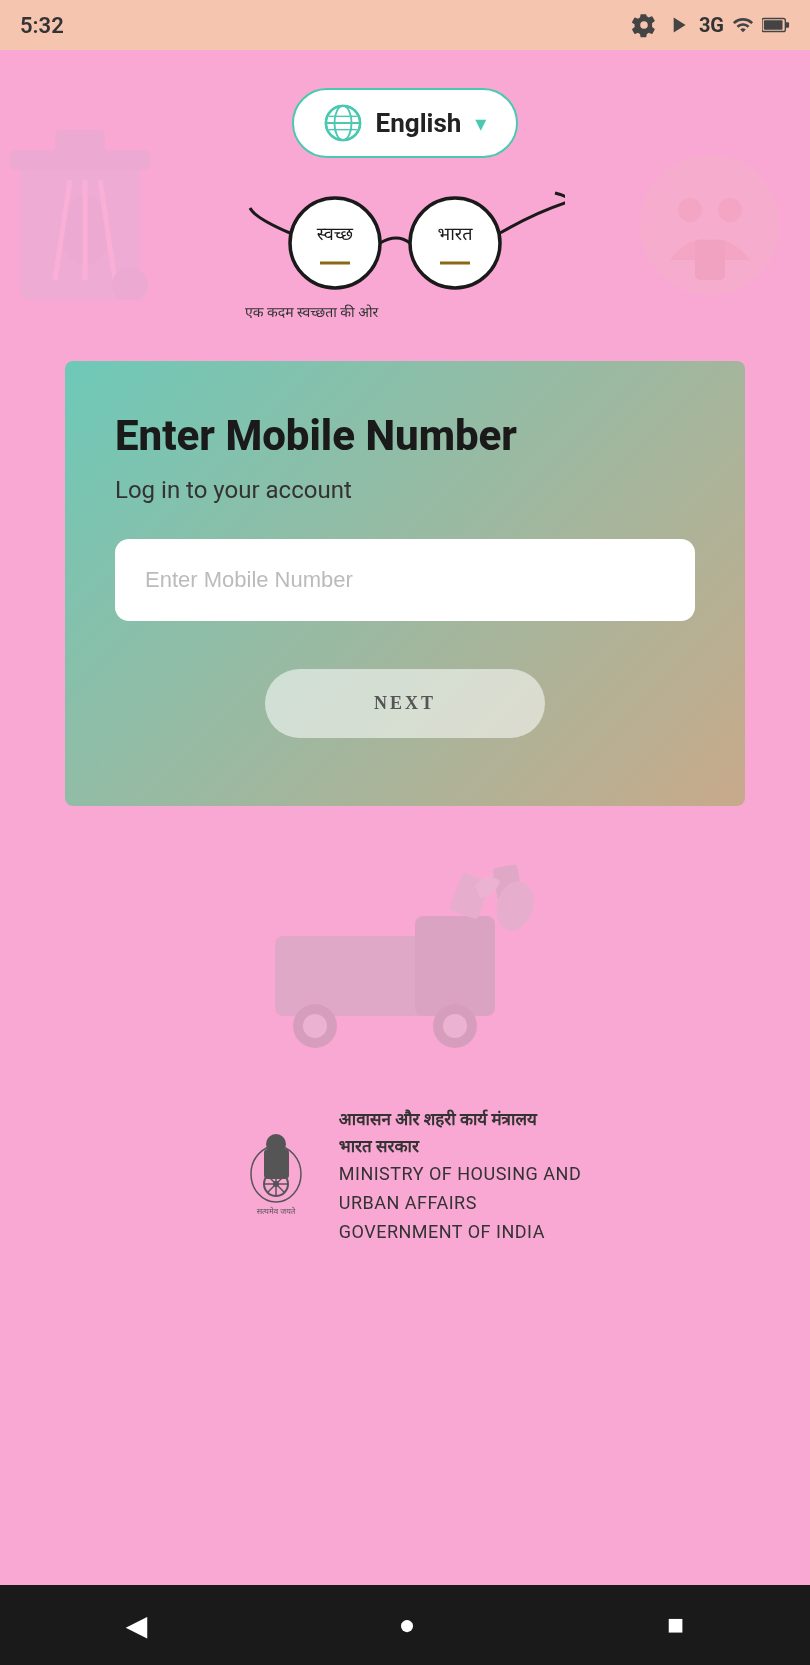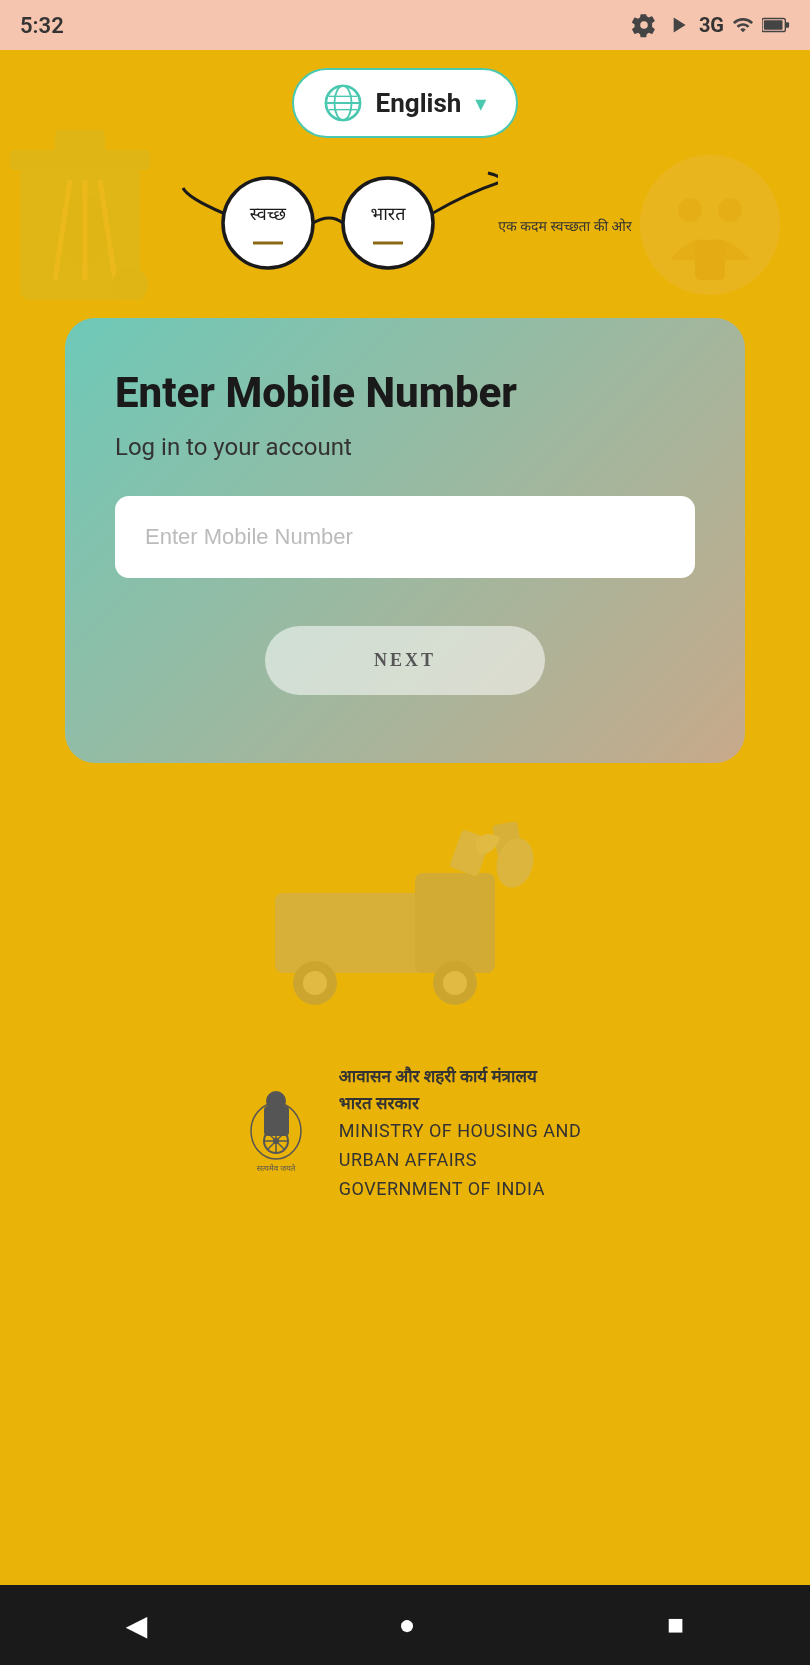--- a/index.html
+++ b/index.html
@@ -35,25 +35,25 @@
       display: flex;
       align-items: center;
       gap: 8px;
       font-size: 18px;
       color: #333;
     }
 
     
     .main-content {
       flex: 1;
-      background: #eab308;
+      background: #f9a8d4;
       display: flex;
       flex-direction: column;
       align-items: center;
-      padding: 18px 20px 20px;
+      padding: 38px 20px 20px;
       position: relative;
     }
 
     
     .language-selector {
       border: 2px solid #4bc8b0;
       border-radius: 40px;
       background: white;
       display: flex;
       align-items: center;
@@ -82,21 +82,21 @@
       display: flex;
       justify-content: center;
       align-items: center;
       margin-bottom: 30px;
       position: relative;
     }
 
     
     .swachh-bharat-logo {
       display: flex;
-      align-items: center;
+      flex-direction: column;
     }
     .tagline {
       font-size: 14px;
       color: #333;
       font-family: serif;
       margin-top: 4px;
     }
 
     
     .bg-decoration-left {
@@ -109,21 +109,21 @@
       position: absolute;
       right: 30px;
       top: 100px;
       opacity: 0.25;
     }
 
     
     .login-card {
       width: 680px;
       background: linear-gradient(135deg, #6ec9b8 0%, #c8a98a 100%);
-      border-radius: 30px;
+      border-radius: 8px;
       padding: 50px 50px 60px;
       margin: 10px 0 30px;
       position: relative;
       z-index: 2;
     }
     .card-title {
       font-size: 42px;
       font-weight: 800;
       color: #1a1a1a;
       margin-bottom: 16px;

